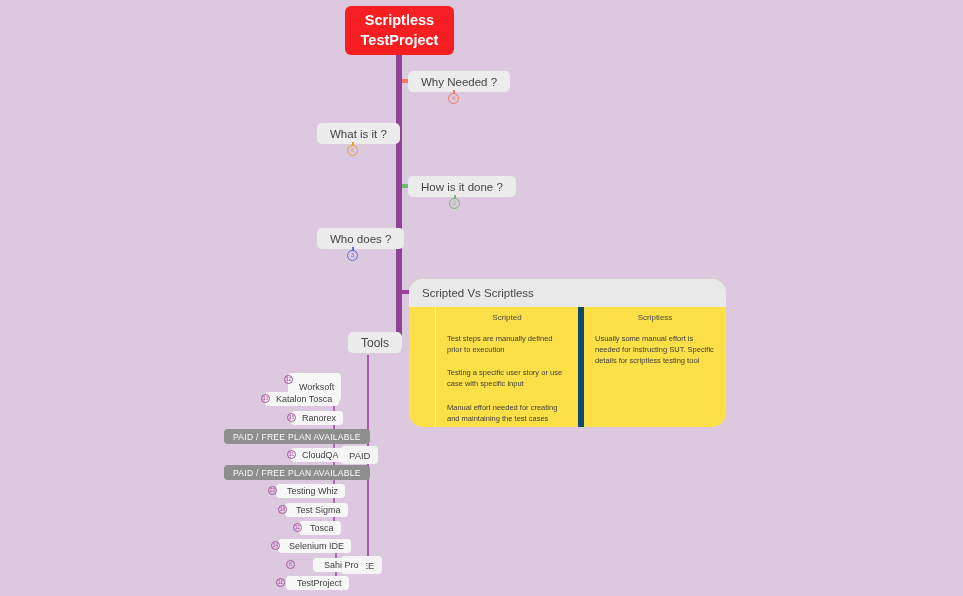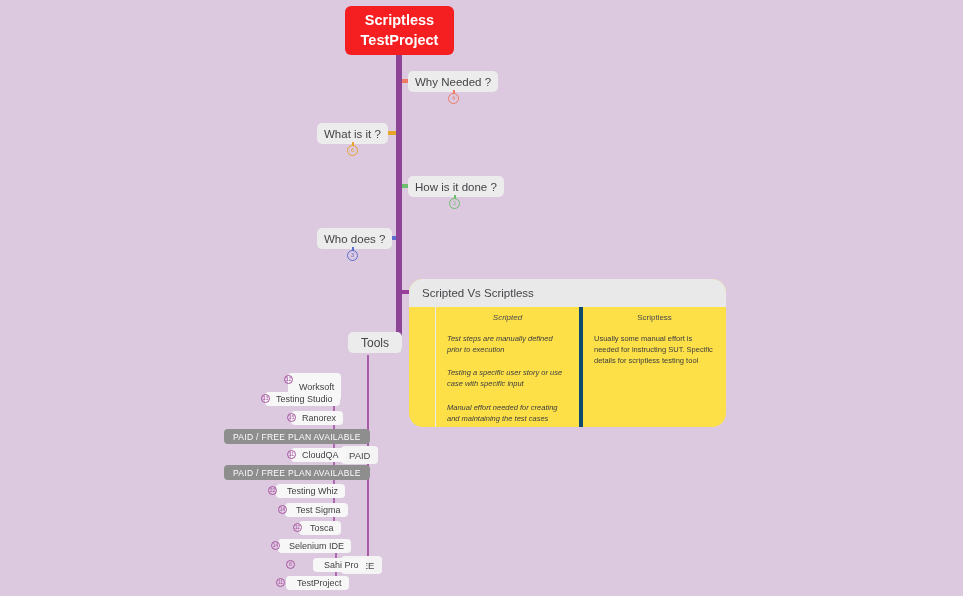--- a/index.html
+++ b/index.html
@@ -27,21 +27,21 @@
   .node.root{
     background:#f51f22;
     color:#ffffff;
     font-weight:bold;
     font-size:14.5px;
     border-radius:6px;
     line-height:1.32;
     flex-direction:column;
     text-align:center;
   }
-  .node.lvl1{font-size:11.5px;padding:0 7px;}
+  .node.lvl1{font-size:11.5px;padding:0 13px;}
   .node.tools{font-size:12px;padding:0 13px;}
   .node.plan{background:#f4f4f4;font-size:9.5px;color:#49494d;padding:0 8px;border-radius:4px;}
   .node.tool{
     background:#f7f7f7;font-size:9px;color:#3f3f43;
     border-radius:4px;padding:0 7px 0 11px;justify-content:flex-start;
   }
 
   .badge{
     position:absolute;
     width:11px;height:11px;
@@ -89,21 +89,21 @@
   #cmp-title{
     height:28px;
     background:#e9e9e9;
     display:flex;align-items:center;
     padding-left:13px;
     font-size:11.5px;color:#46464a;
   }
   #cmp-grid{display:flex;width:100%;height:120px;box-sizing:border-box;}
   .col-spacer{width:27px;border-right:1px solid #eceaec;box-sizing:border-box;}
   .col{flex:1;box-sizing:border-box;}
-  .col.mid{border-right:4px solid #0c4a6e;font-style:italic;}
+  .col.mid{border-right:6px solid #0c4a6e;}
   .col-head{
     height:20px;display:flex;align-items:center;justify-content:center;
     font-size:8px;color:#4a4a4e;
   }
   .cell{
     font-size:7.5px;color:#3c3c40;line-height:1.45;
     padding:7px 11px 0 11px;
     box-sizing:border-box;
   }
   .cell.r1{height:34px;}
@@ -198,21 +198,21 @@
   </div>
 
   <div class="node tool" style="left:288px;top:373px;height:28px;">
     <span>Worksoft</span>
   </div>
   <div class="badge small" style="left:284px;top:375px;border-color:#a8539f;color:#a8539f;">
     <span>12</span>
   </div>
 
   <div class="node tool" style="left:265px;top:392px;height:14px;">
-    <span>Testing Studio</span>
+    <span>Katalon Tosca</span>
   </div>
   <div class="badge small" style="left:261px;top:394px;border-color:#a8539f;color:#a8539f;">
     <span>13</span>
   </div>
 
   <div class="node tool" style="left:291px;top:411px;height:14px;">
     <span>Ranorex</span>
   </div>
   <div class="badge small" style="left:287px;top:413px;border-color:#a8539f;color:#a8539f;">
     <span>15</span>

